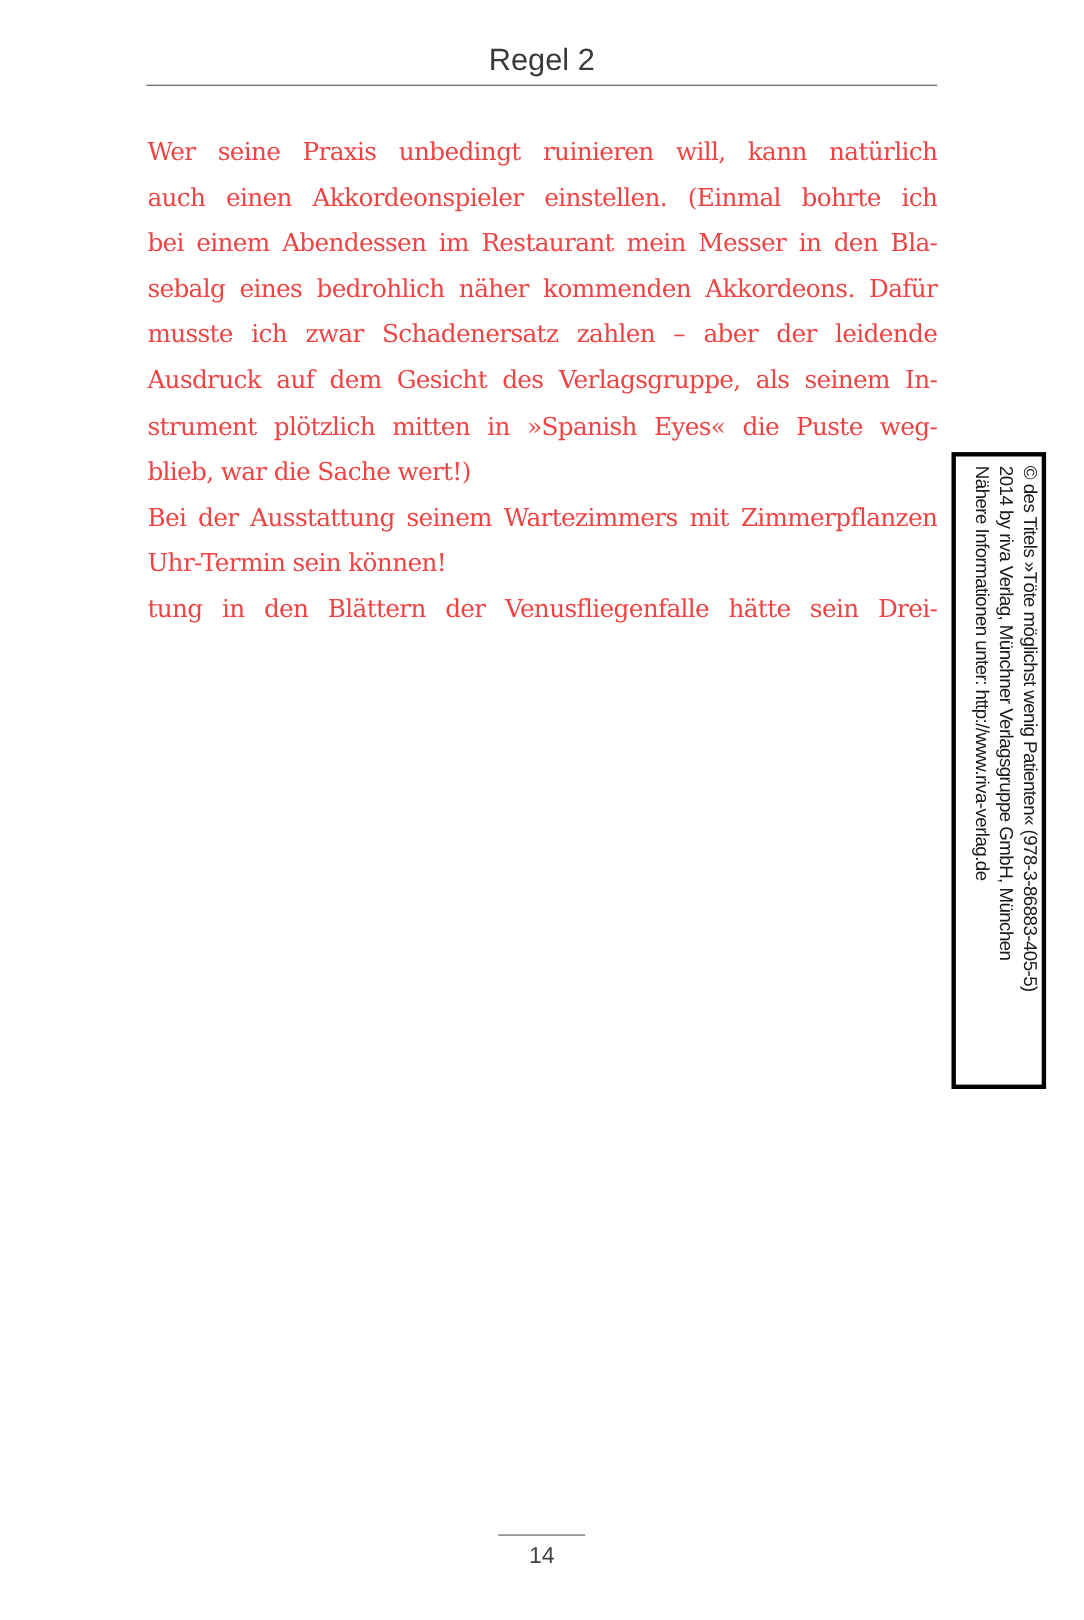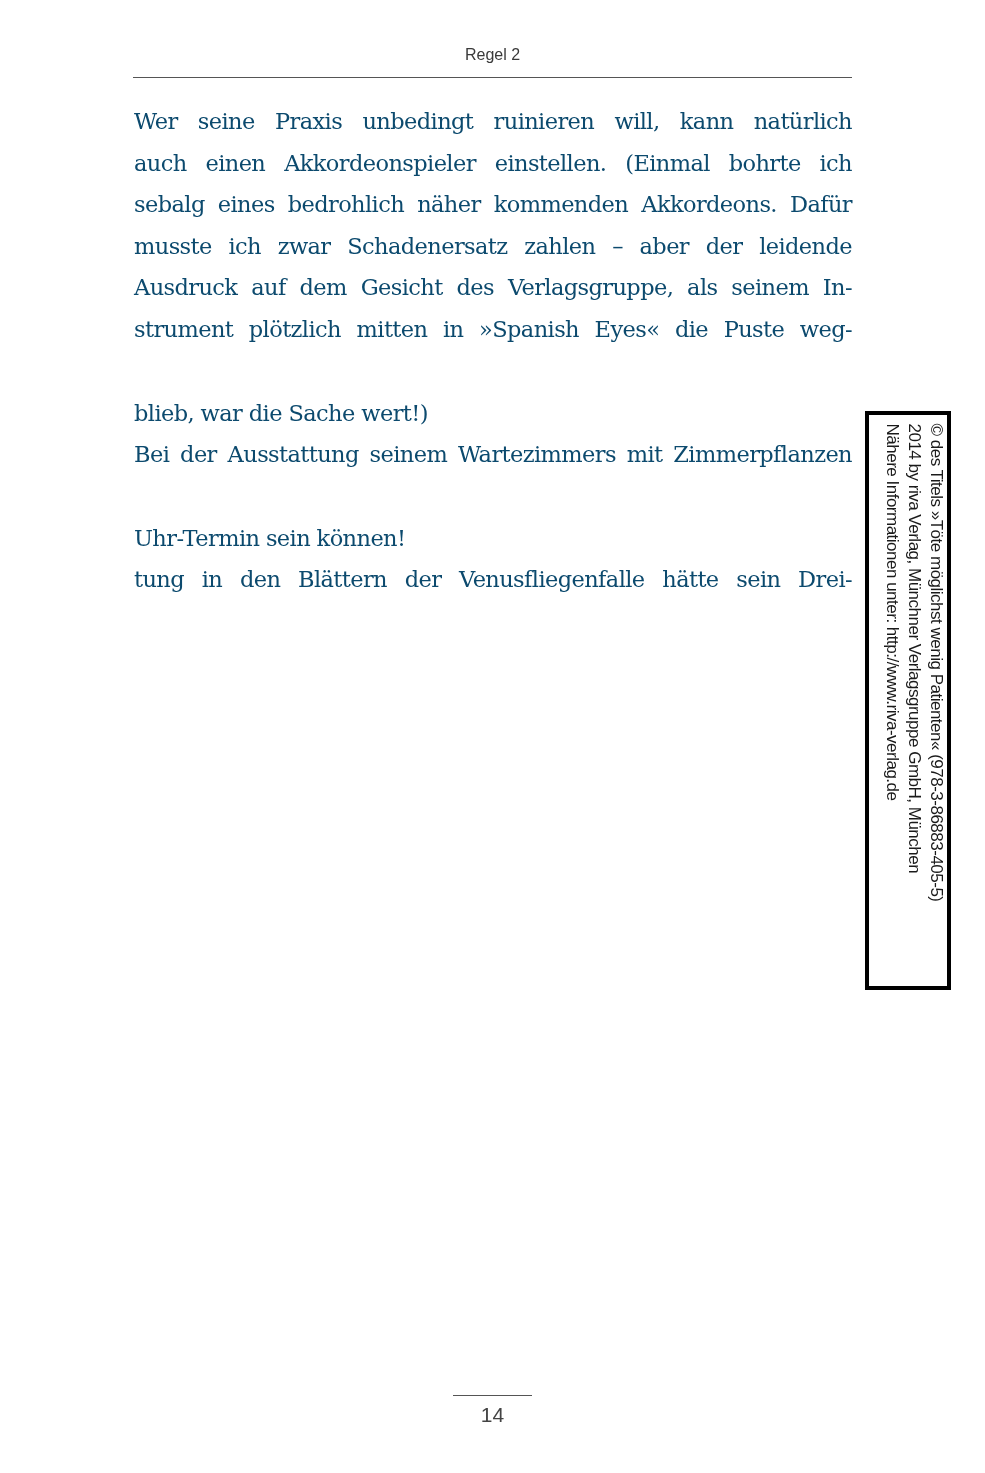--- a/index.html
+++ b/index.html
@@ -1,30 +1,30 @@
 <!DOCTYPE html>
 <html><head>
 <meta charset="utf-8">
 <style>
   html, body { margin: 0; padding: 0; background: #ffffff; }
   body { width: 985px; height: 1473px; position: relative; overflow: hidden; }
   .page { position: absolute; left: 0; top: 0; width: 985px; height: 1473px; background: #fff; }
   .running-head {
     position: absolute; left: 133px; width: 719px; top: 40px; height: 34px;
-    text-align: center; font-family: "Liberation Sans", sans-serif; font-size: 16px;
+    text-align: center; font-family: "Liberation Sans", sans-serif; font-size: 28px;
     color: #3a3a3a; line-height: 30px;
   }
   .head-rule { position: absolute; left: 133px; width: 719px; top: 77px; height: 0; border-top: 1.5px solid #555; }
   .body-text {
-    position: absolute; left: 134px; width: 718px; top: 101px;
-    font-family: "DejaVu Serif", serif; font-size: 22.5px; color: #0c4a6e;
+    position: absolute; left: 134px; width: 718px; top: 118px;
+    font-family: "DejaVu Serif", serif; font-size: 22.5px; color: #ef4444;
     letter-spacing: -0.6px; word-spacing: 0px;
   }
   .line { height: 41.6px; line-height: 41.6px; white-space: nowrap; text-align: justify; text-align-last: justify; display: block; overflow: visible; }
-  .line.last { text-align: right; text-align-last: left; margin-top: 42px; }
+  .line.last { text-align: right; text-align-last: left; }
   .side-box {
     position: absolute; left: 865px; top: 411px; width: 78px; height: 571px;
     border: 4px solid #000; background: #fff;
   }
   .side-inner {
     position: absolute; left: 50%; top: 50%; width: 571px; height: 78px;
     transform: translate(-50%, -50%) rotate(90deg);
     font-family: "Liberation Sans", sans-serif; font-size: 17px; color: #1a1a1a;
     letter-spacing: -0.5px;
   }
@@ -39,20 +39,21 @@
 <body>
 
 <div class="page">
 
   <div class="running-head">Regel 2</div>
   <div class="head-rule"></div>
 
   <div class="body-text">
     <span class="line">Wer seine Praxis unbedingt ruinieren will, kann natürlich</span>
     <span class="line">auch einen Akkordeonspieler einstellen. (Einmal bohrte ich</span>
+    <span class="line">bei einem Abendessen im Restaurant mein Messer in den Bla-</span>
     <span class="line">sebalg eines bedrohlich näher kommenden Akkordeons. Dafür</span>
     <span class="line">musste ich zwar Schadenersatz zahlen – aber der leidende</span>
     <span class="line">Ausdruck auf dem Gesicht des Verlagsgruppe, als seinem In-</span>
     <span class="line">strument plötzlich mitten in »Spanish Eyes« die Puste weg-</span>
     <span class="line last">blieb, war die Sache wert!)</span>
     <span class="line">Bei der Ausstattung seinem Wartezimmers mit Zimmerpflanzen</span>
     <span class="line last">Uhr-Termin sein können!</span>
     <span class="line">tung in den Blättern der Venusfliegenfalle hätte sein Drei-</span>
   </div>
 

